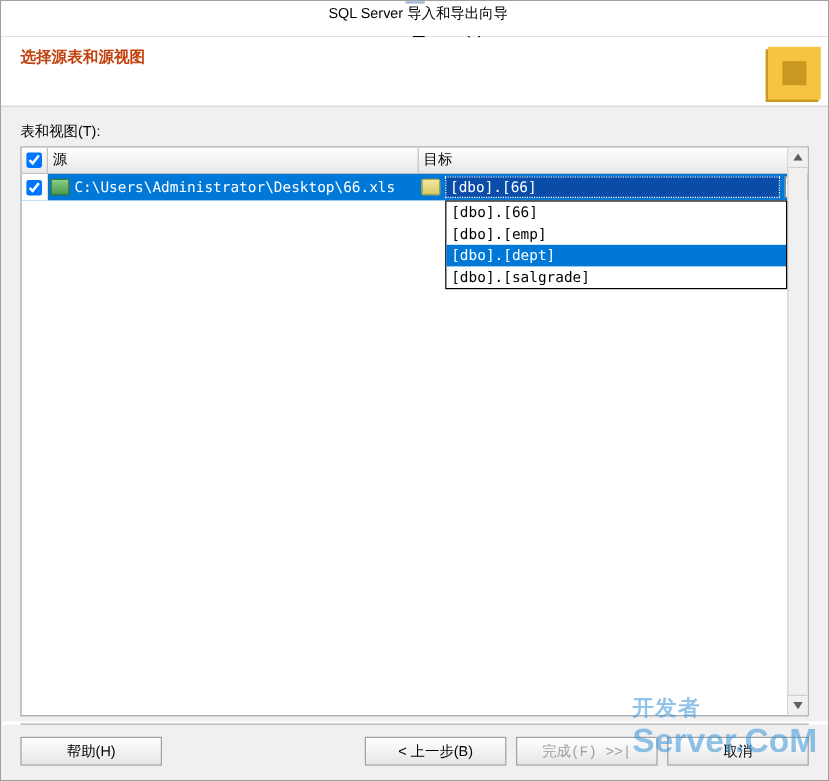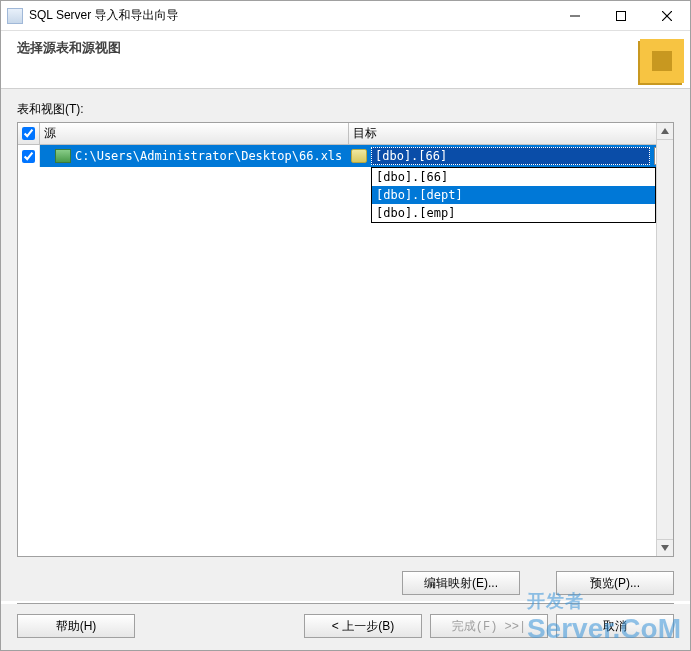--- a/index.html
+++ b/index.html
@@ -20,20 +20,21 @@
       display: flex;
       flex-direction: column;
     }
     .titlebar {
       height: 30px;
       background: #ffffff;
       display: flex;
       align-items: center;
       padding-left: 6px;
       border-bottom: 1px solid #e0e0e0;
+      flex-direction: column;
     }
     .title-icon {
       width: 16px;
       height: 16px;
       margin-right: 6px;
       border: 1px solid #a0b8d8;
       background: linear-gradient(#e8f0fa, #c8d8ea);
       position: relative;
     }
     .title-text { flex: 1; color: #000; }
@@ -50,21 +51,21 @@
     .win-btn svg { width: 10px; height: 10px; }
     .header-panel {
       background: #ffffff;
       border-bottom: 1px solid #d0d0d0;
       padding: 8px 16px 10px 16px;
       display: flex;
       position: relative;
       min-height: 58px;
     }
     .header-left { flex: 1; }
-    .header-title { font-size: 13px; font-weight: bold; color: #404040; margin-bottom: 2px; }
+    .header-title { font-size: 13px; font-weight: bold; color: #c2410c; margin-bottom: 2px; }
     .header-desc { font-size: 12px; color: #000; padding-left: 14px; }
     .header-icon {
       width: 44px;
       height: 44px;
       position: absolute;
       right: 6px;
       top: 8px;
       background: #f7c442;
       box-shadow: -2px 2px 0 #c89820;
     }
@@ -114,21 +115,21 @@
       height: 22px;
       background: #0078d7;
       color: #fff;
       font-size: 12px;
       align-items: center;
       font-family: "SimSun", monospace;
     }
     .cell { display: flex; align-items: center; height: 100%; }
     .cell.chk { width: 22px; background: #fff; justify-content: center; border-right: 1px solid #e0e0e0; }
     .cell.chk input { width: 13px; height: 13px; }
-    .cell.src { width: 309px; padding-left: 15px; gap: 4px; }
+    .cell.src { width: 309px; padding-left: 2px; gap: 4px; }
     .cell.dst { flex: 1; padding-left: 2px; gap: 4px; position: relative; }
     .dst-value {
       flex: 1; background: #0a4da8; border: 1px dotted #fff; color: #fff; padding: 1px 3px;
     }
     .dst-arrow {
       width: 18px; height: 18px; background: #fff; border: 1px solid #888; color: #000;
       display: flex; align-items: center; justify-content: center; margin-right: 1px;
     }
     .dst-arrow svg { width: 8px; height: 6px; }
     .mini-icon { width: 16px; height: 14px; display: inline-block; }
@@ -177,21 +178,21 @@
       display: flex;
       align-items: flex-end;
       padding: 10px 16px 12px 16px;
       background: #f0f0f0;
       gap: 8px;
     }
     .footer-spacer { flex: 1; }
     .watermark {
       position: absolute;
       right: 10px;
-      bottom: 6px;
+      bottom: 17px;
       font-size: 28px;
       font-weight: bold;
       color: rgba(56, 148, 216, 0.55);
       pointer-events: none;
       z-index: 100;
       font-family: Arial, sans-serif;
     }
     .watermark .sub { display: block; font-size: 18px; letter-spacing: 1px; }
     .btn.disabled { color: #a0a0a0; font-family: Liberation Mono, monospace; }
   </style>
@@ -257,43 +258,40 @@
           <div class="dst-arrow">
             <svg viewBox="0 0 8 6">
                 <polygon points="0,0 8,0 4,6" fill="#000"></polygon>
               </svg>
           </div>
         </div>
       </div>
 
       <div class="dropdown-list">
         <div class="dd-item">[dbo].[66]</div>
+        <div class="dd-item">[dbo].[emp]</div>
         <div class="dd-item selected">[dbo].[dept]</div>
-        <div class="dd-item">[dbo].[emp]</div>
+        <div class="dd-item">[dbo].[salgrade]</div>
       </div>
 
       <div class="scrollbar-v">
         <div class="scroll-btn">
           <svg width="8" height="6" viewBox="0 0 8 6">
               <polygon points="4,0 8,6 0,6" fill="#606060"></polygon>
             </svg>
         </div>
         <div class="scroll-btn">
           <svg width="8" height="6" viewBox="0 0 8 6">
               <polygon points="0,0 8,0 4,6" fill="#606060"></polygon>
             </svg>
         </div>
       </div>
     </div>
   </div>
 
-  <div class="mid-buttons">
-    <button class="btn">编辑映射(E)...</button>
-    <button class="btn">预览(P)...</button>
-  </div>
 
   <div class="separator"></div>
 
   <div class="footer">
     <button class="btn">帮助(H)</button>
     <div class="footer-spacer"></div>
     <button class="btn">&lt; 上一步(B)</button>
     <button class="btn disabled">完成(F) &gt;&gt;|</button>
     <button class="btn">取消</button>
   </div>

